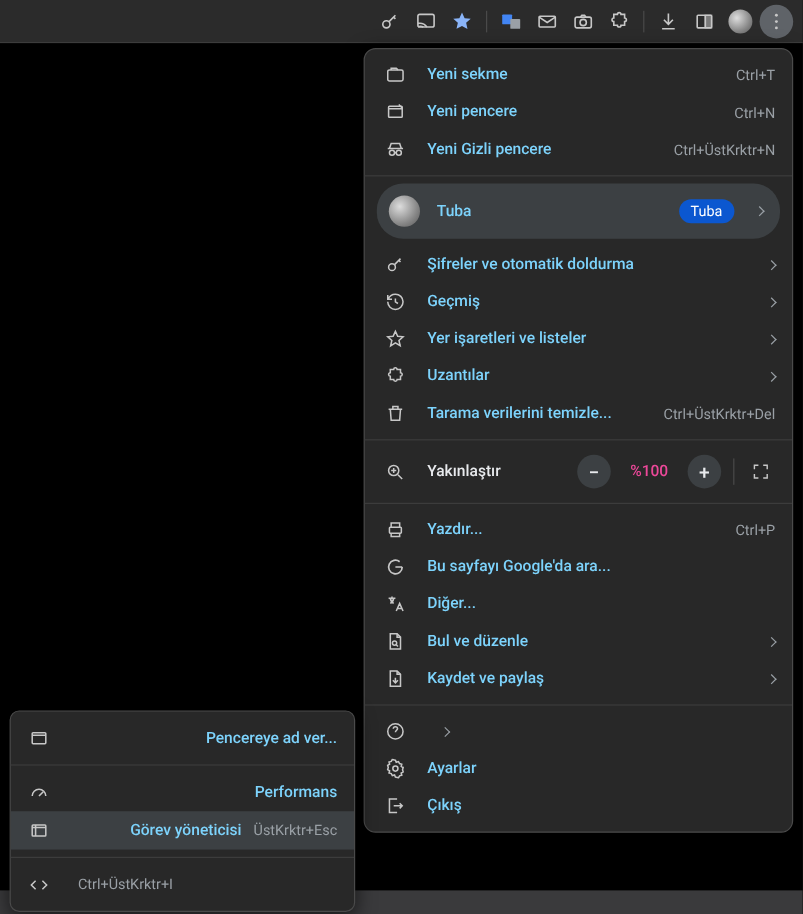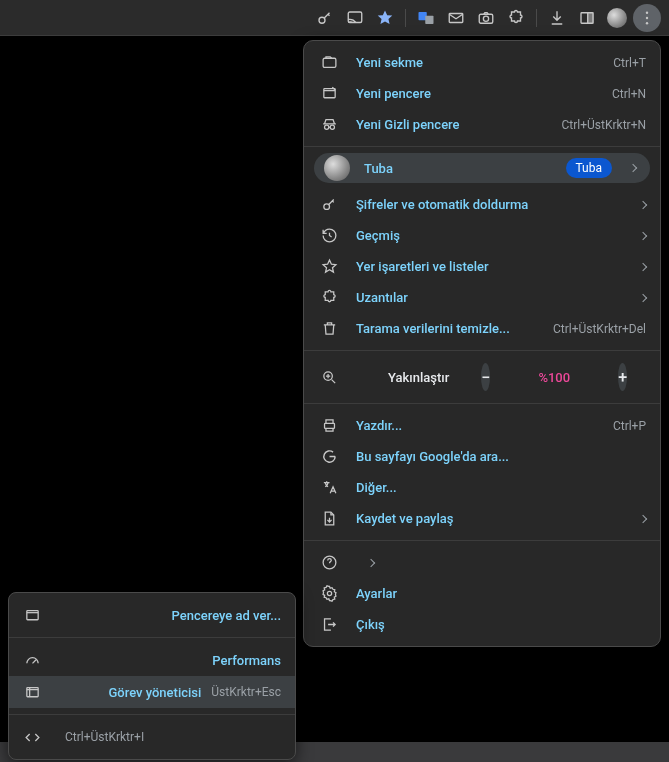--- a/index.html
+++ b/index.html
@@ -75,21 +75,21 @@
       display: flex;
       align-items: center;
       height: 31px;
       padding: 0 14px 0 16px;
       cursor: pointer;
       position: relative;
     }
     .menu-item.hover { background: #3c4043; }
     .menu-item.profile-row {
       background: #3c4043;
-      height: 30px;
+      height: 46px;
       border-radius: 22px;
       margin: 6px 10px;
       padding-left: 10px;
     }
     .menu-icon {
       width: 18px;
       height: 18px;
       margin-right: 18px;
       display: flex;
       align-items: center;
@@ -137,21 +137,20 @@
       border-radius: 12px;
       margin-right: 6px;
     }
 
     
     .zoom-row {
       display: flex;
       align-items: center;
       height: 40px;
       padding: 0 14px 0 16px;
-      gap: 32px;
     }
     .zoom-label {
       flex: 1;
       color: #e8eaed;
       font-size: 13px;
       font-weight: 500;
     }
     .zoom-btn {
       width: 28px; height: 28px;
       border-radius: 50%;
@@ -428,20 +427,32 @@
 
   <div class="menu-item">
     <span class="menu-icon">
         <svg viewBox="0 0 24 24" fill="none" stroke="currentColor" stroke-width="1.8">
           <path d="M4 5h8M8 3v2M6 5c.5 3 2 5 4 6M10 5c-.5 3-2 5-4 6M13 20l4-9 4 9M14.5 17h5"></path>
         </svg>
       </span>
     <span class="menu-label">Diğer...</span>
   </div>
 
+  <div class="menu-item">
+    <span class="menu-icon">
+        <svg viewBox="0 0 24 24" fill="none" stroke="currentColor" stroke-width="1.8">
+          <path d="M14 3H6v18h12V7l-4-4z"></path>
+          <path d="M14 3v4h4"></path>
+          <circle cx="11" cy="14" r="2.5"></circle>
+          <path d="M13 16l2 2"></path>
+        </svg>
+      </span>
+    <span class="menu-label">Bul ve düzenle</span>
+    <span class="menu-arrow"></span>
+  </div>
 
   <div class="menu-item">
     <span class="menu-icon">
         <svg viewBox="0 0 24 24" fill="none" stroke="currentColor" stroke-width="1.8">
           <path d="M14 3H6v18h12V7l-4-4z"></path>
           <path d="M14 3v4h4M12 11v6m-3-3l3 3 3-3"></path>
         </svg>
       </span>
     <span class="menu-label">Kaydet ve paylaş</span>
     <span class="menu-arrow"></span>

